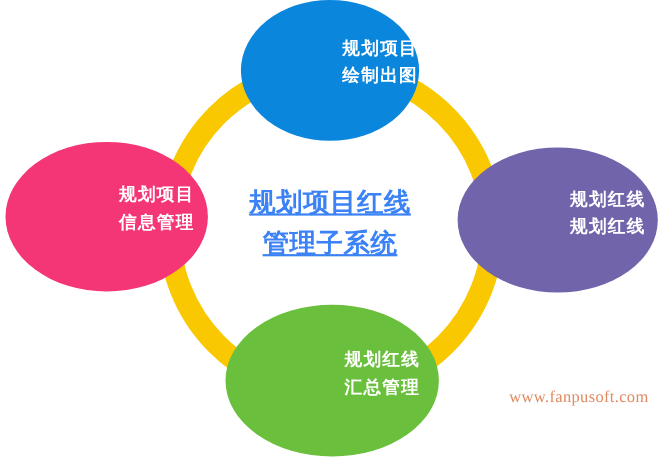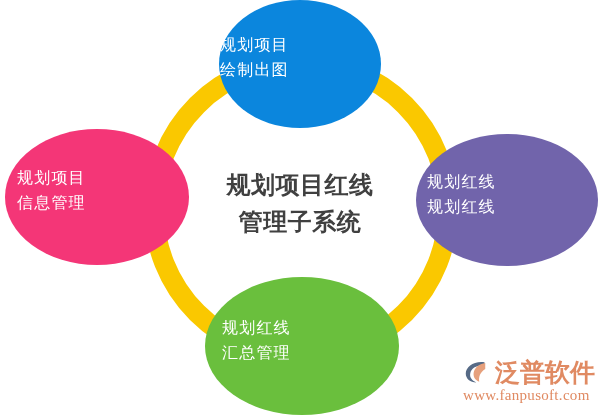--- a/index.html
+++ b/index.html
@@ -20,24 +20,24 @@
   #diagram-svg {
     position: absolute;
     left: 0;
     top: 0;
     width: 606px;
     height: 417px;
     display: block;
   }
   .node-label {
     position: absolute;
-    text-align: left;
+    text-align: right;
     color: #ffffff;
     font-family: "Liberation Sans", sans-serif;
-    font-weight: normal;
+    font-weight: bold;
     font-size: 16px;
     line-height: 1.55;
     letter-spacing: 1.2px;
     white-space: nowrap;
     pointer-events: none;
   }
   .node-label span { display: block; }
 
   #label-top    { left: 220px; top: 33px;  width: 160px; }
   #label-left   { left: 17px;  top: 166px; width: 160px; }
@@ -124,29 +124,22 @@
   <div class="node-label" id="label-right" style="color: rgb(255, 255, 255);">
     <span>规划红线</span>
     <span>规划红线</span>
   </div>
 
   <div class="node-label" id="label-bottom" style="color: rgb(255, 255, 255);">
     <span>规划红线</span>
     <span>汇总管理</span>
   </div>
 
-  <div id="center-title" style="color: #404040;">
+  <div id="center-title" style="color: #3b82f6; text-decoration: underline;">
     <span>规划项目红线</span>
     <span>管理子系统</span>
   </div>
 
   <div id="watermark">
-    <div id="wm-row">
-      <svg id="wm-mark" viewBox="0 0 40 40">
-        <path d="M30 7 C16 5, 5 13, 5 22 C5 29, 11 34, 19 34 C13 31, 10 27, 11 22 C12 15, 20 10, 30 11 Z" fill="#566a86"></path>
-        <path d="M31 8 C24 9, 18 13, 16 19 C14 25, 17 31, 23 33 C22 27, 24 20, 31 16 Z" fill="#e6a07c"></path>
-      </svg>
-      <div id="wm-brand" style="color: rgb(224, 138, 98);">泛普软件</div>
-    </div>
     <div id="wm-url" style="color: rgb(224, 138, 98);">www.fanpusoft.com</div>
   </div>
 
 </div>
 
 </body></html>

